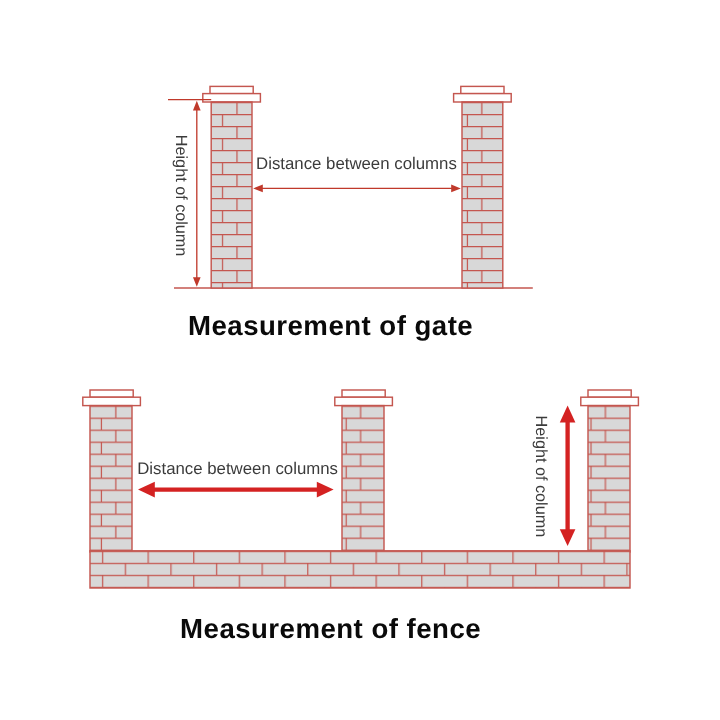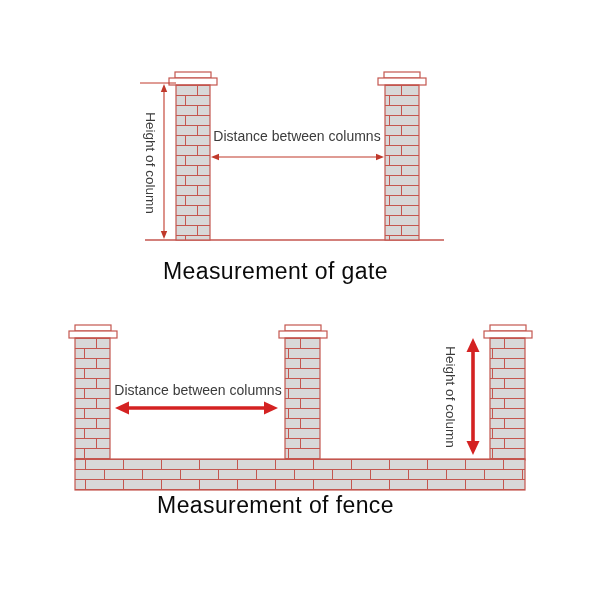--- a/index.html
+++ b/index.html
@@ -29,27 +29,27 @@
     font-family: "Liberation Sans", sans-serif;
     fill: var(--label_text);
     font-size: 14px;
   }
   .diagram text.rotated { font-size: 13.5px; }
 
   .fig-title {
     position: absolute;
     left: 0; width: 551px;
     text-align: center;
-    font-weight: 400;
+    font-weight: 700;
     font-size: 23px;
     letter-spacing: 0.4px;
     color: var(--title_text);
   }
   #gate-title  { top: 258px; }
-  #fence-title { top: 492px; }
+  #fence-title { top: 511px; }
 </style>
 </head>
 <body>
 
 <div class="canvas">
 
   <svg id="gate-svg" class="diagram" width="330" height="185" viewBox="0 0 330 185">
     <defs>
       <pattern id="gateColBrick" width="34" height="20" x="46" y="0" patternUnits="userSpaceOnUse">
         <rect width="34" height="20" fill="var(--brick)"></rect>

